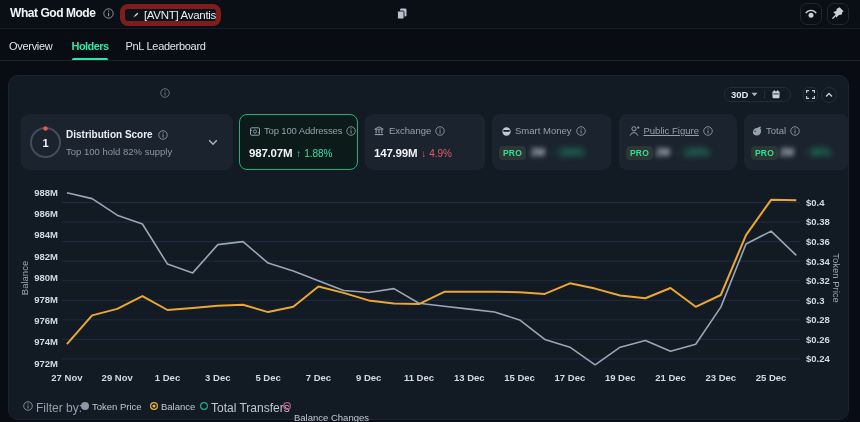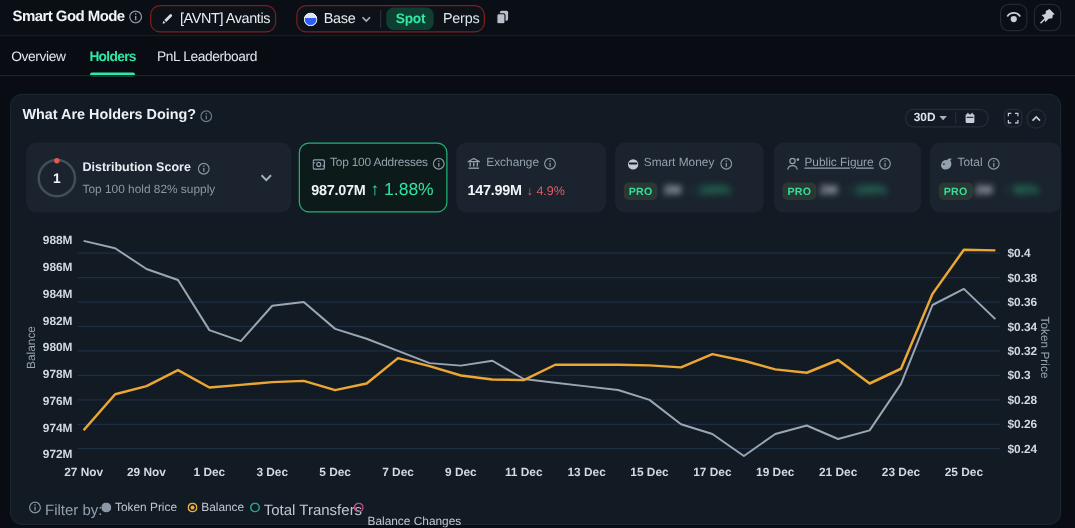--- a/index.html
+++ b/index.html
@@ -1,65 +1,49 @@
 <!DOCTYPE html>
 <html><head>
 <meta charset="utf-8">
 <style>
 * { margin:0; padding:0; box-sizing:border-box; }
 html,body { width:860px; height:422px; background:#090d13; font-family:"Liberation Sans", sans-serif; overflow:hidden; }
 #root { position:relative; width:860px; height:422px; background:#090d13; }
 .abs { position:absolute; }
 .flexrow { position:absolute; display:flex; align-items:flex-end; white-space:nowrap; }
 .topbar { left:0; top:0; width:860px; height:29px; background:#0a0e15; border-bottom:1px solid #161d27; }
-.pill { border:1px solid #7f1d1d; border-radius:8px; background:#0d1219; display:flex; align-items:center; white-space:nowrap; }
+.pill { border:5px solid #7f1d1d; border-radius:8px; background:#0d1219; display:flex; align-items:center; white-space:nowrap; }
 .card { left:8px; top:75px; width:841px; height:345px; background:#121a24; border:1px solid #1b2530; border-radius:10px; }
 .chip { position:absolute; top:114px; height:56px; background:#1a232e; border-radius:8px; }
 .chiptitle { font-size:9.5px; color:#94a1ae; }
 .probadge { position:absolute; background:#2a3733; color:#35dd9b; font-size:8.5px; font-weight:bold; border-radius:4px; padding:2px 4px; letter-spacing:0.2px; }
 .blurw { position:absolute; filter:blur(2.7px); color:#c9d0d8; font-size:10px; font-weight:bold; }
 .blurg { position:absolute; filter:blur(3px); color:#27996c; font-size:10px; font-weight:bold; }
 svg text { font-family:"Liberation Sans", sans-serif; }
 </style>
 </head>
 <body>
 <div id="root">
 
   <div class="abs topbar"></div>
-  <div class="abs" style="left:10px; top:5.5px; font-size:12px; font-weight:bold; color:#f2f5f7; letter-spacing:-0.45px;">Smart God Mode</div>
+  <div class="abs" style="left:10px; top:5.5px; font-size:12px; font-weight:bold; color:#f2f5f7; letter-spacing:-0.45px;">What God Mode</div>
   <svg class="abs" style="left:103px; top:8px;" width="11" height="11" viewBox="0 0 11 11">
     <circle cx="5.5" cy="5.5" r="4.7" fill="none" stroke="#8b98a5" stroke-width="1"></circle>
     <rect x="5" y="4.8" width="1.1" height="3.4" fill="#8b98a5"></rect>
       <rect x="5" y="2.6" width="1.1" height="1.2" fill="#8b98a5"></rect>
   </svg>
 
   <div class="abs pill" style="left:120px; top:4px; width:101px; height:22px; padding-left:8px;">
     <svg width="10" height="10" viewBox="0 0 10 10">
         <path d="M2.4 6 L6.8 1.6 A1.05 1.05 0 0 1 8.3 1.6 L8.4 1.7 A1.05 1.05 0 0 1 8.4 3.2 L4 7.6 Z" fill="#d6dce3"></path>
         <path d="M1.1 8.9 L1.7 6.6 L3.4 8.3 Z" fill="#d6dce3"></path>
       </svg>
     <span style="font-size:11.5px; letter-spacing:-0.3px; color:#e8edf2; margin-left:5px;">[AVNT] Avantis</span>
   </div>
 
-  <div class="abs pill" style="left:237px; top:4px; width:151px; height:22px;">
-    <svg style="margin-left:5px;" width="11" height="11" viewBox="0 0 11 11">
-        <circle cx="5.5" cy="5.5" r="5.2" fill="#dde4f0"></circle>
-        <path d="M0.47 4.3 A5.2 5.2 0 1 0 10.53 4.3 Z" fill="#2e5ef6"></path>
-        <circle cx="5.5" cy="5.5" r="5" fill="none" stroke="#f3f6fc" stroke-width="0.8"></circle>
-      </svg>
-    <span style="font-size:11.5px; letter-spacing:-0.2px; color:#e8edf2; margin-left:5px;">Base</span>
-    <svg style="margin-left:5px;" width="8" height="5" viewBox="0 0 8 5">
-        <path d="M1 0.8 L4 3.9 L7 0.8" fill="none" stroke="#aab4bf" stroke-width="1.3"></path>
-      </svg>
-    <div style="width:1px; height:14px; background:#262f3a; margin-left:7px;"></div>
-    <div style="margin-left:4px; width:38px; height:18px; background:#0e3f30; border-radius:6px; display:flex; align-items:center; justify-content:center;">
-      <span style="font-size:11px; font-weight:bold; letter-spacing:-0.2px; color:#33e8a6;">Spot</span>
-    </div>
-    <span style="font-size:11.5px; letter-spacing:-0.2px; color:#dfe5ec; margin-left:7px;">Perps</span>
-  </div>
 
   <svg class="abs" style="left:397px; top:8px;" width="10" height="12" viewBox="0 0 10 12">
     <rect x="3" y="0.5" width="6.5" height="8" rx="1.3" fill="#b9c2cc"></rect>
     <rect x="0.5" y="3" width="6.5" height="8" rx="1.3" fill="#b9c2cc" stroke="#0a0e15" stroke-width="0.9"></rect>
   </svg>
 
   <div class="abs" style="left:800px; top:3px; width:22px; height:22px; border:1px solid #1f2833; border-radius:7px;"></div>
   <svg class="abs" style="left:804px; top:7px;" width="14" height="13" viewBox="0 0 14 13">
     <path d="M1.8 6.2 A6.2 6.2 0 0 1 12.2 6.2" fill="none" stroke="#c7cfd8" stroke-width="1.4"></path>
     <circle cx="7" cy="8.2" r="2.5" fill="#c7cfd8"></circle>
@@ -71,21 +55,20 @@
   </svg>
 
   <div class="abs" style="left:9px; top:40px; font-size:11px; letter-spacing:-0.3px; color:#dfe5eb;">Overview</div>
   <div class="abs" style="left:71.5px; top:40px; font-size:11px; letter-spacing:-0.55px; font-weight:bold; color:#2ee8a5;">Holders</div>
   <div class="abs" style="left:71.5px; top:58px; width:36.5px; height:3px; background:#2ee8a5; border-radius:2px;"></div>
   <div class="abs" style="left:125.5px; top:40px; font-size:11px; letter-spacing:-0.3px; color:#dfe5eb;">PnL Leaderboard</div>
   <div class="abs" style="left:0px; top:60px; width:860px; height:1px; background:#1b232e;"></div>
 
   <div class="abs card"></div>
 
-  <div class="abs" style="left:18px; top:86px; font-size:11.5px; font-weight:bold; color:#eef2f6;">What Are Holders Doing?</div>
   <svg class="abs" style="left:160px; top:88px;" width="10" height="10" viewBox="0 0 11 11">
     <circle cx="5.5" cy="5.5" r="4.7" fill="none" stroke="#6d7a88" stroke-width="1"></circle>
     <rect x="5" y="4.8" width="1.1" height="3.4" fill="#6d7a88"></rect>
       <rect x="5" y="2.6" width="1.1" height="1.2" fill="#6d7a88"></rect>
   </svg>
 
   <div class="abs" style="left:724px; top:87px; width:67px; height:15px; border:1px solid #232c38; border-radius:7px; display:flex; align-items:center;">
     <span style="font-size:9.5px; font-weight:bold; color:#dfe5ec; margin-left:6px;">30D</span>
     <svg style="margin-left:3px;" width="7" height="5" viewBox="0 0 7 5">
         <path d="M0.5 0.8 L3.5 4.2 L6.5 0.8 Z" fill="#aab4bf"></path>
@@ -136,21 +119,21 @@
     </svg>
     <span class="chiptitle" style="margin-left:4px; letter-spacing:-0.15px;">Top 100 Addresses</span>
     <svg style="margin-left:4px;" width="10" height="10" viewBox="0 0 11 11">
       <circle cx="5.5" cy="5.5" r="4.7" fill="none" stroke="#8b98a5" stroke-width="1"></circle>
       <rect x="5" y="4.8" width="1.1" height="3.4" fill="#8b98a5"></rect>
         <rect x="5" y="2.6" width="1.1" height="1.2" fill="#8b98a5"></rect>
     </svg>
   </div>
   <div class="flexrow" style="left:249px; top:146px; height:13px;">
     <span style="font-size:11.5px; font-weight:bold; letter-spacing:-0.2px; color:#f1f4f7;">987.07M</span>
-    <span style="font-size:14px; color:#2fe3a0; margin-left:4px;">↑ 1.88%</span>
+    <span style="font-size:10px; color:#2fe3a0; margin-left:4px;">↑ 1.88%</span>
   </div>
 
   <div class="chip" style="left:364.5px; width:120px;"></div>
   <div class="flexrow" style="left:374px; top:126px; height:10px;">
     <svg width="10" height="10" viewBox="0 0 10 10">
       <path d="M0.8 3.2 L5 0.8 L9.2 3.2 Z" fill="none" stroke="#94a1ae" stroke-width="1"></path>
       <rect x="1.6" y="4" width="1.1" height="3.2" fill="#94a1ae"></rect>
         <rect x="4.45" y="4" width="1.1" height="3.2" fill="#94a1ae"></rect>
         <rect x="7.3" y="4" width="1.1" height="3.2" fill="#94a1ae"></rect>
       <rect x="0.8" y="8" width="8.4" height="1.1" fill="#94a1ae"></rect>

